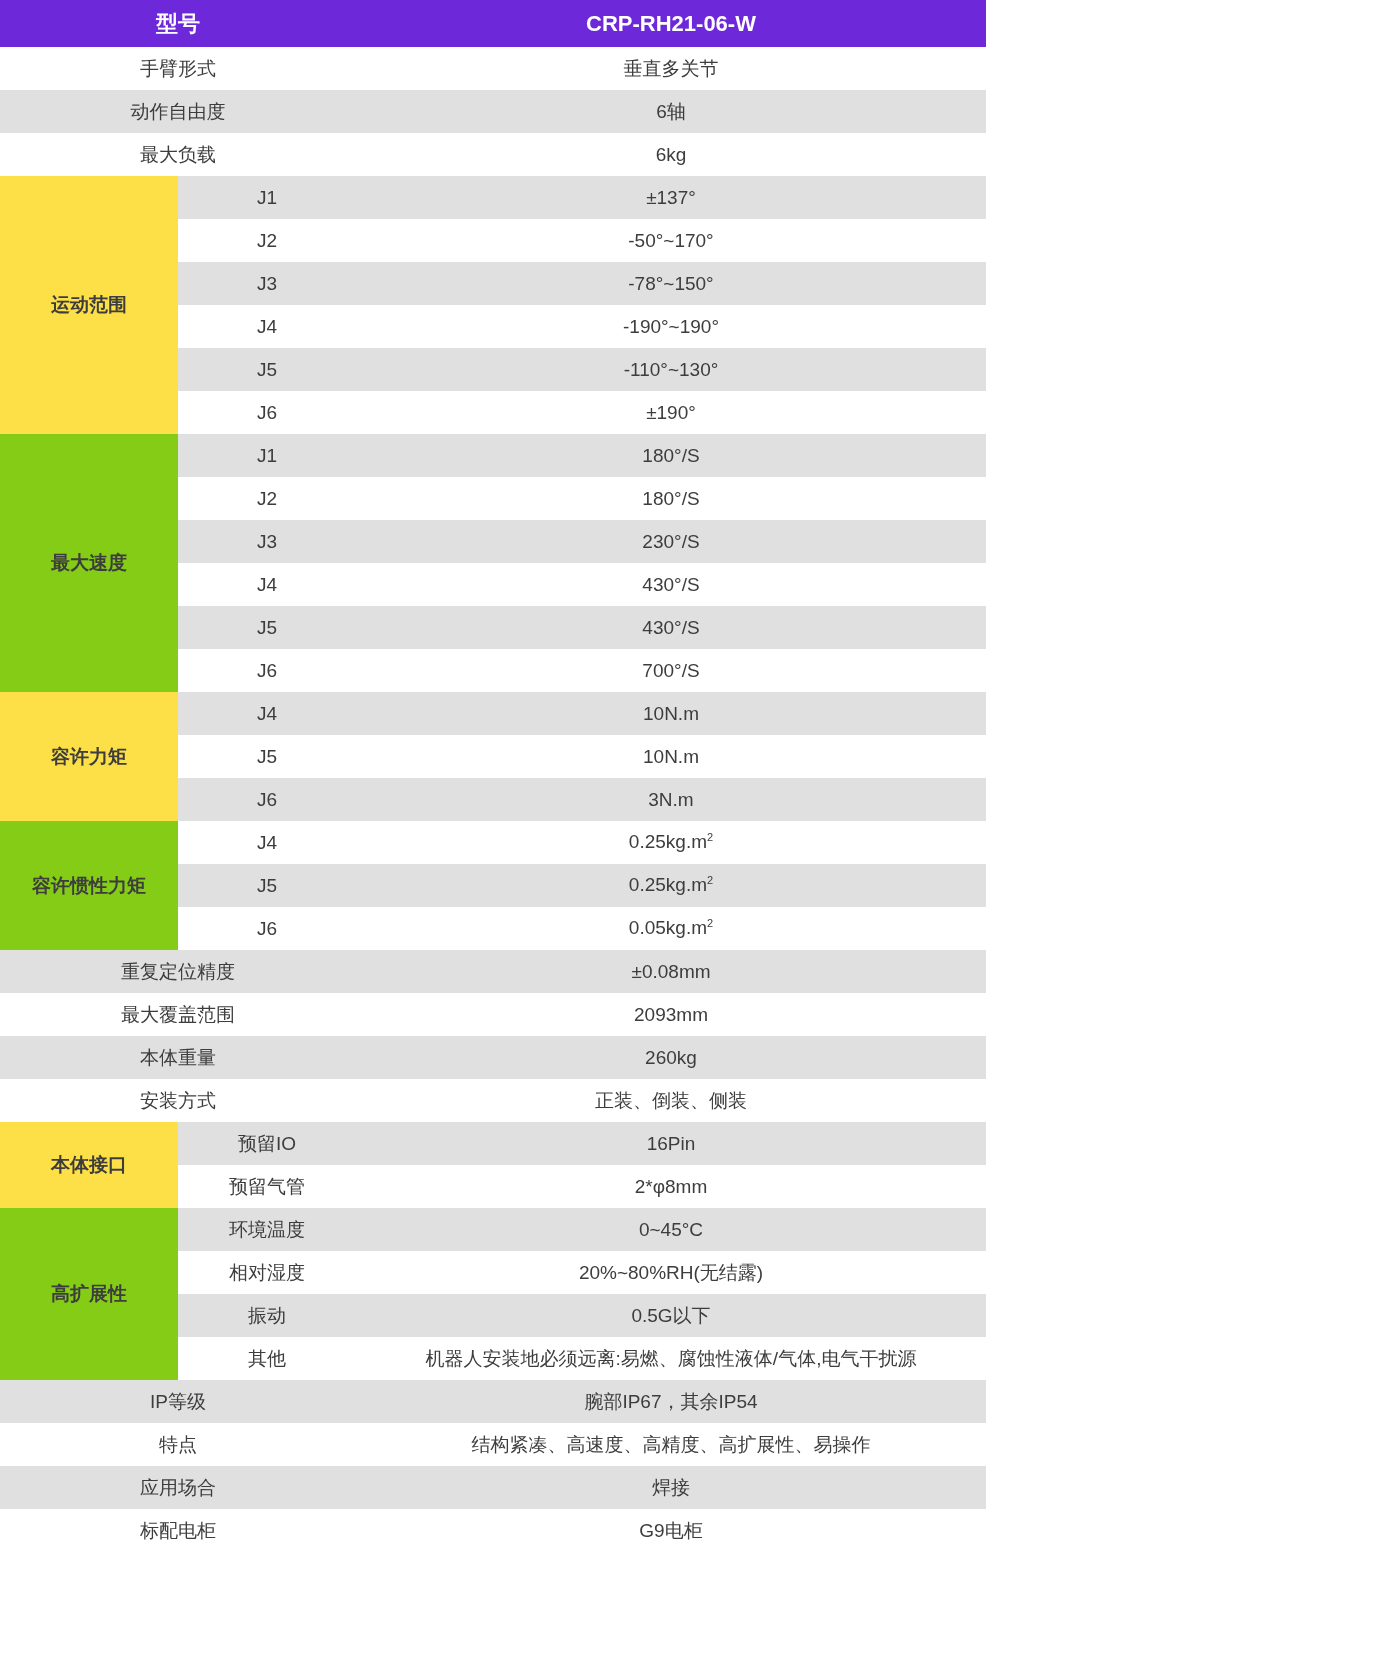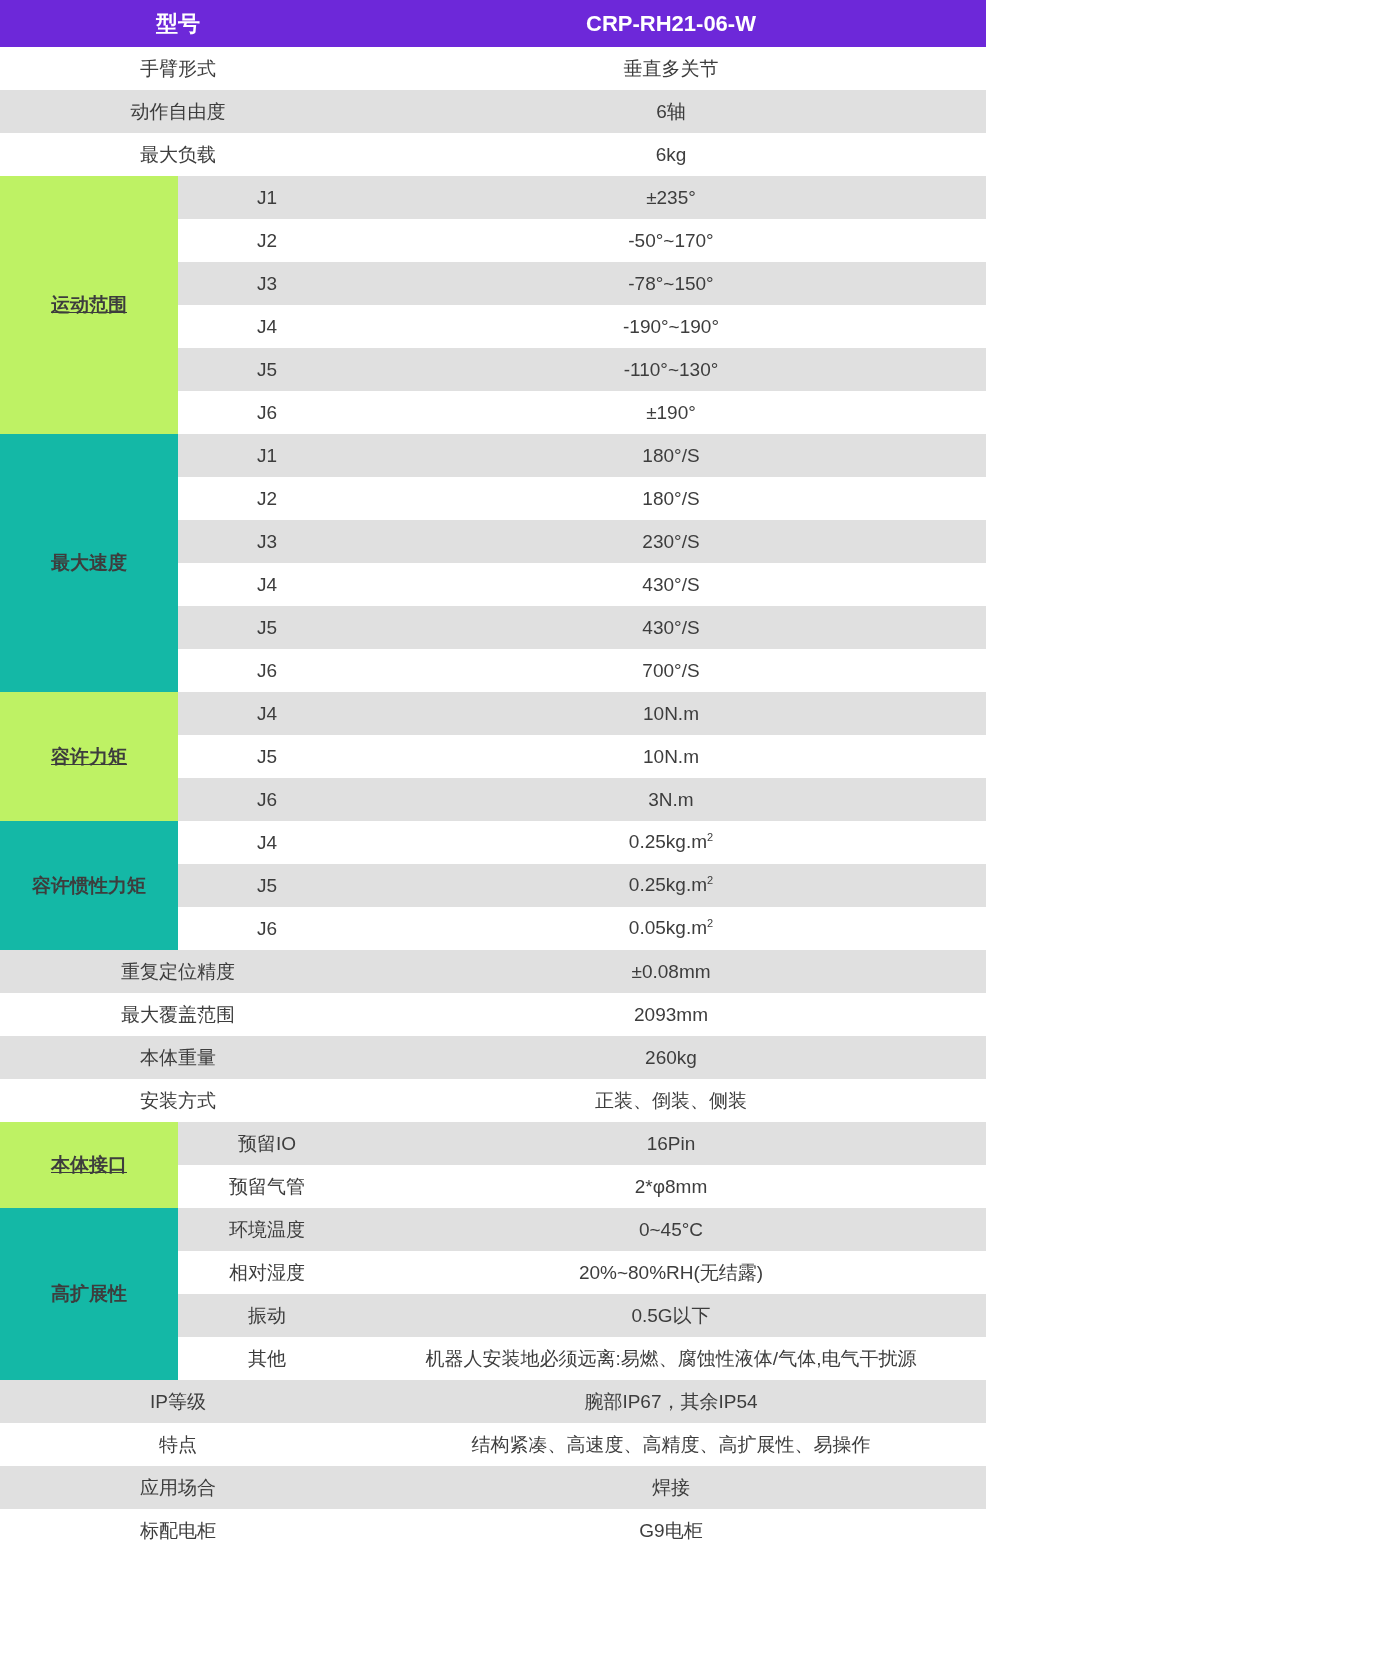--- a/index.html
+++ b/index.html
@@ -46,22 +46,22 @@
   
   .sh { background: #e0e0e0; }
   .wh { background: #ffffff; }
 
   
   .grp {
     font-size: 20px;
     font-weight: bold;
     color: #3d3d3d;
   }
-  .grp-dark { background: #bef264; text-decoration: underline; }
-  .grp-light { background: #14b8a6; }
+  .grp-dark { background: #fde047; }
+  .grp-light { background: #84cc16; }
 
   .label-cell { font-weight: normal; font-size: 20px; }
   .sub-label { font-size: 19px; color: #3d3d3d; }
   .pad-cell { background: #ffffff; }
 
   .small-note { font-size: 18px; }
   sup { font-size: 11px; vertical-align: super; }
 </style>
 </head>
 <body>
@@ -95,21 +95,21 @@
 
     <tr class="wh">
       <td colspan="2" class="label-cell">最大负载</td>
       <td>6kg</td>
       <td class="pad-cell"></td>
     </tr>
 
     <tr class="sh">
       <td class="grp grp-dark" rowspan="6">运动范围</td>
       <td class="sub-label">J1</td>
-      <td>±235°</td>
+      <td>±137°</td>
       <td class="pad-cell"></td>
     </tr>
     <tr class="wh">
       <td class="sub-label">J2</td>
       <td>-50°~170°</td>
       <td class="pad-cell"></td>
     </tr>
     <tr class="sh">
       <td class="sub-label">J3</td>
       <td>-78°~150°</td>

